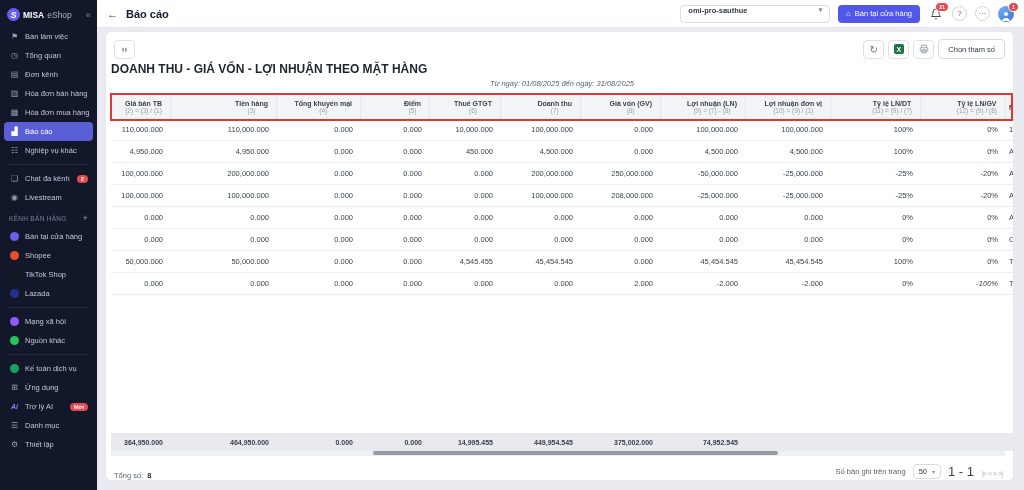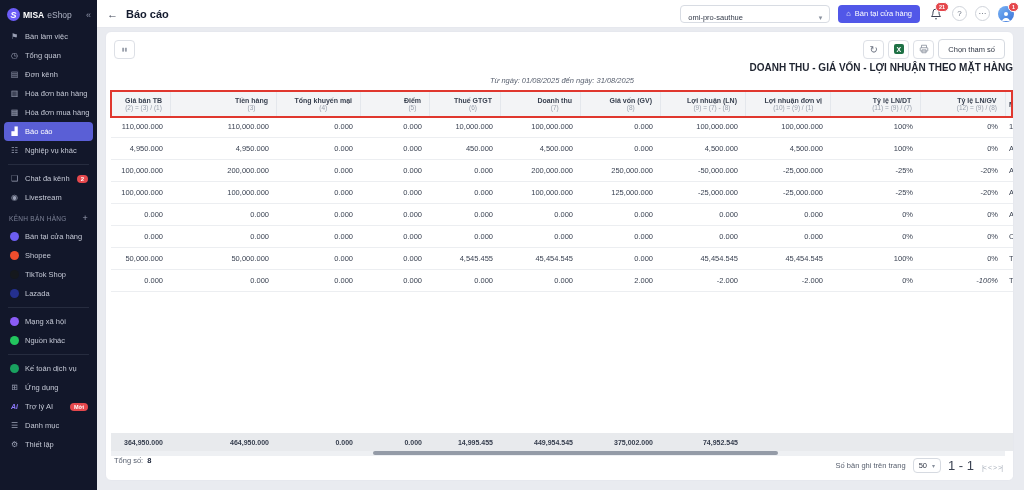--- a/index.html
+++ b/index.html
@@ -34,22 +34,22 @@
   .sb-plus { margin-left:auto; color:#9aa0b4; font-size:9px; }
 
   
   .main { flex:1; display:flex; flex-direction:column; background:#e9ebf0; min-width:0;}
   .topbar { height:28px; background:#fff; border-bottom:1px solid #e6e8ee;
     display:flex; align-items:center; padding:0 10px; gap:8px; flex-shrink:0;}
   .back { font-size:11px; color:#3c4354; cursor:pointer;}
   .page-title { font-size:11px; font-weight:bold; color:#141b2e; }
   .topbar-right { margin-left:auto; display:flex; align-items:center; gap:8px; }
   .store-select { width:150px; height:18px; border:1px solid #d8dce3; border-radius:4px;
-    background:#fff; display:flex; align-items:flex-end; padding:0 7px; font-size:7.5px;
-    color:#333a49; cursor:pointer;}
+    background:#fff; display:flex; align-items:flex-start; padding:0 7px; font-size:7.5px;
+    color:#333a49; cursor:pointer;font-weight:bold;}
   .store-select .chev { margin-left:auto; color:#8a919e; font-size:7px; }
   .pos-btn { background:#5157e8; color:#fff; height:18px; border:none; border-radius:4px;
     padding:0 8px; font-size:7.5px; display:flex; align-items:center; gap:4px; cursor:pointer;
     font-family:inherit;}
   .icon-wrap { position:relative; width:16px; height:16px; display:flex; align-items:center;
     justify-content:center; cursor:pointer;}
   .n-badge { position:absolute; top:-4px; right:-5px; background:#e5484d; color:#fff;
     font-size:5.5px; border-radius:6px; padding:1px 3px; font-weight:bold; border:1px solid #fff;}
   .circle-ic { width:15px; height:15px; border:1px solid #d0d4db; border-radius:50%;
     display:flex; align-items:center; justify-content:center; font-size:8px; color:#6b7280;
@@ -67,21 +67,21 @@
     background:#fff; display:flex; align-items:center; justify-content:center; cursor:pointer;
     font-family:inherit; padding:0 3px;}
   .toggle-glyph { font-size:5px; color:#9aa0ab; letter-spacing:0px;}
   .rpt-actions { margin-left:auto; display:flex; gap:4px; align-items:center;}
   .refresh-glyph { font-size:10px; color:#6b7280; }
   .xls { width:10px; height:10px; background:#1e7145; border-radius:2px; color:#fff;
     font-size:7px; font-weight:bold; display:flex; align-items:center; justify-content:center;}
   .param-btn { height:20px; border:1px solid #d6dae1; border-radius:4px; background:#fff;
     padding:0 9px; font-size:7.5px; color:#2f3644; cursor:pointer; font-family:inherit;}
 
-  .rpt-title { text-align:right; font-size:10px; font-weight:bold; color:#1f2430;
+  .rpt-title { text-align:left; font-size:12px; font-weight:bold; color:#1f2430;
     margin-top:2px; flex-shrink:0;}
   .rpt-subtitle { text-align:center; font-size:7.5px; font-style:italic; color:#565e6d;
     margin-top:3px; margin-bottom:7px; flex-shrink:0;}
 
   .table-section { position:relative; flex-shrink:0; }
   .red-box { position:absolute; left:-1px; right:0px; top:-2px; height:28px;
     border:2px solid #e0372e; z-index:5; pointer-events:none;}
   .trow { display:flex; }
   .thead { background:#f3f4f6; height:24px; }
   .th { display:flex; flex-direction:column; align-items:flex-end; justify-content:center;
@@ -93,21 +93,21 @@
   .td { text-align:right; padding-right:8px; font-size:7.5px; color:#3a4252;
     white-space:nowrap; flex-shrink:0; overflow:hidden;}
   .td.clip, .th.clip { padding-right:0; align-items:flex-start; text-align:left;
     padding-left:3px;}
   .spacer { flex:1; }
   .totals-row { background:#e8eaed; height:18px; align-items:center; flex-shrink:0;}
   .totals-row .td { font-weight:bold; color:#353d4d; font-size:7px;}
   .hscroll { height:5px; background:#eef0f3; position:relative; flex-shrink:0; margin-right:8px;}
   .hthumb { position:absolute; left:262px; width:405px; top:0; height:4px; background:#949ba7;
     border-radius:2px; cursor:grab;}
-  .tfooter { height:24px; display:flex; align-items:flex-start; padding:0 10px 0 3px; flex-shrink:0;
+  .tfooter { height:24px; display:flex; align-items:flex-end; padding:0 10px 0 3px; flex-shrink:0;
     background:#fff;}
   .tf-label { font-size:7.5px; color:#565e6d; }
   .tf-count { font-size:7.5px; font-weight:bold; color:#20293c; margin-left:4px;}
   .tf-right { margin-left:auto; display:flex; align-items:center; gap:7px;}
   .ps-select { height:15px; border:1px solid #d6dae1; border-radius:4px; display:flex;
     align-items:center; padding:0 5px; gap:5px; font-size:7.5px; color:#2f3644; cursor:pointer;
     background:#fff;}
   .ps-select .chev { color:#8a919e; font-size:6px;}
   .tf-range { font-size:13px; color:#3a4252; }
   .nav-ic { font-size:7px; color:#aab1bc; cursor:pointer; padding:0 1px; letter-spacing:-1px;}
@@ -397,21 +397,21 @@
                 <div class="td" style="width: 85px;">-20%</div>
                 <div class="td clip" style="width: 60px;">A</div>
               </div>
               <div class="trow tbody-row">
                 <div class="td" style="width: 60px;">100,000.000</div>
                 <div class="td" style="width: 106px;">100,000.000</div>
                 <div class="td" style="width: 84px;">0.000</div>
                 <div class="td" style="width: 69px;">0.000</div>
                 <div class="td" style="width: 71px;">0.000</div>
                 <div class="td" style="width: 80px;">100,000.000</div>
-                <div class="td" style="width: 80px;">125,000.000</div>
+                <div class="td" style="width: 80px;">208,000.000</div>
                 <div class="td" style="width: 85px;">-25,000.000</div>
                 <div class="td" style="width: 85px;">-25,000.000</div>
                 <div class="td" style="width: 90px;">-25%</div>
                 <div class="td" style="width: 85px;">-20%</div>
                 <div class="td clip" style="width: 60px;">A</div>
               </div>
               <div class="trow tbody-row">
                 <div class="td" style="width: 60px;">0.000</div>
                 <div class="td" style="width: 106px;">0.000</div>
                 <div class="td" style="width: 84px;">0.000</div>

